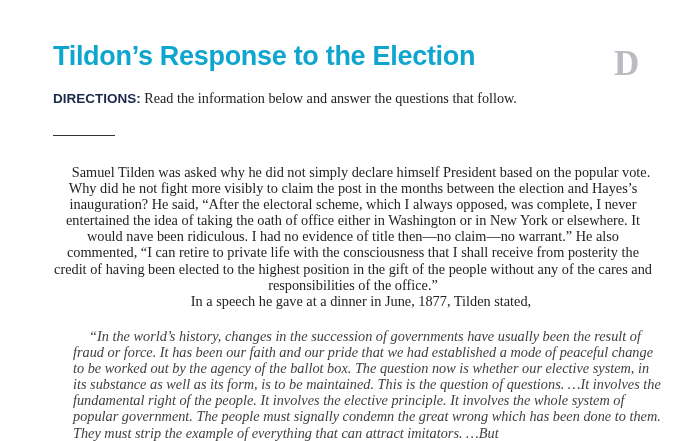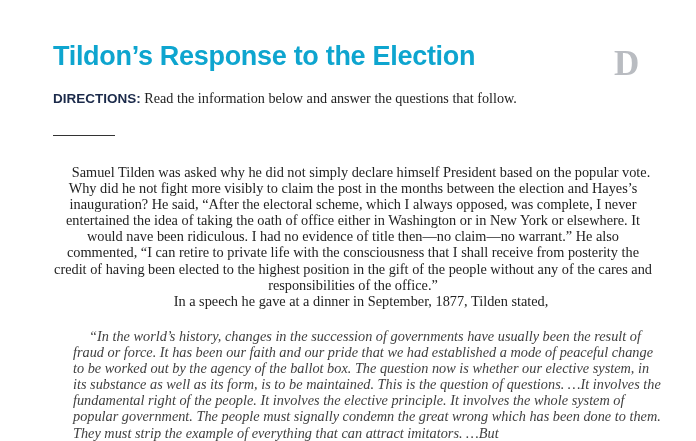--- a/index.html
+++ b/index.html
@@ -51,19 +51,19 @@
   <div class="letter">D</div>
 
   <div class="directions">
     <span class="label">DIRECTIONS:</span><span> Read the information below and answer the questions that follow.</span>
   </div>
 
   <div class="name-line"></div>
 
   <div class="body-text">
     <p>Samuel Tilden was asked why he did not simply declare himself President based on the popular vote. Why did he not fight more visibly to claim the post in the months between the election and Hayes’s inauguration? He said, “After the electoral scheme, which I always opposed, was complete, I never entertained the idea of taking the oath of office either in Washington or in New York or elsewhere. It would nave been ridiculous. I had no evidence of title then—no claim—no warrant.” He also commented, “I can retire to private life with the consciousness that I shall receive from posterity the credit of having been elected to the highest position in the gift of the people without any of the cares and responsibilities of the office.”</p>
-    <p>In a speech he gave at a dinner in September, 1877, Tilden stated,</p>
+    <p>In a speech he gave at a dinner in June, 1877, Tilden stated,</p>
   </div>
 
   <div class="quote">
     <p>“In the world’s history, changes in the succession of governments have usually been the result of fraud or force. It has been our faith and our pride that we had established a mode of peaceful change to be worked out by the agency of the ballot box. The question now is whether our elective system, in its substance as well as its form, is to be maintained. This is the question of questions. …It involves the fundamental right of the people. It involves the elective principle. It involves the whole system of popular government. The people must signally condemn the great wrong which has been done to them. They must strip the example of everything that can attract imitators. …But</p>
   </div>
 </div>
 
 </body></html>

